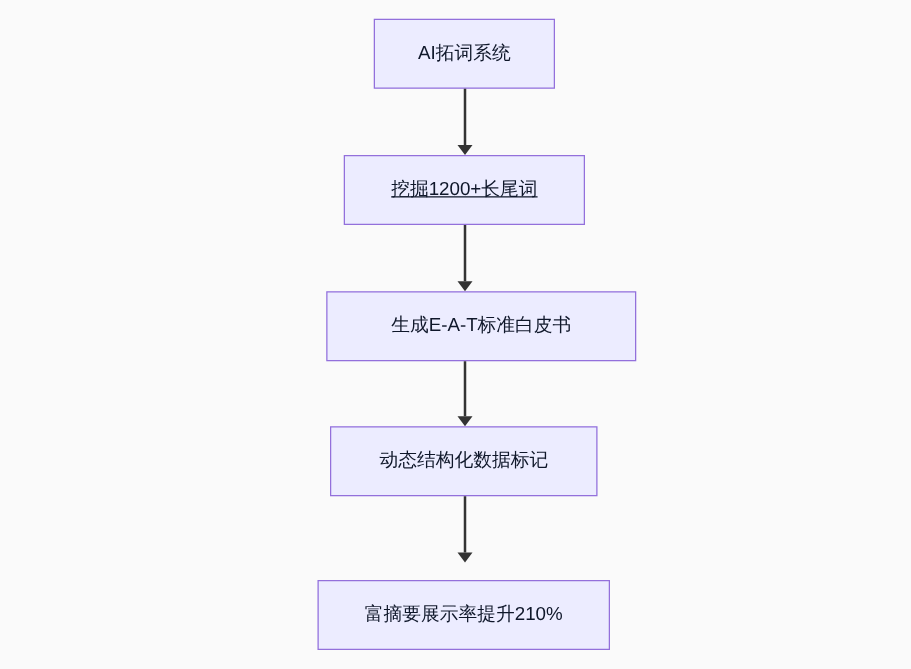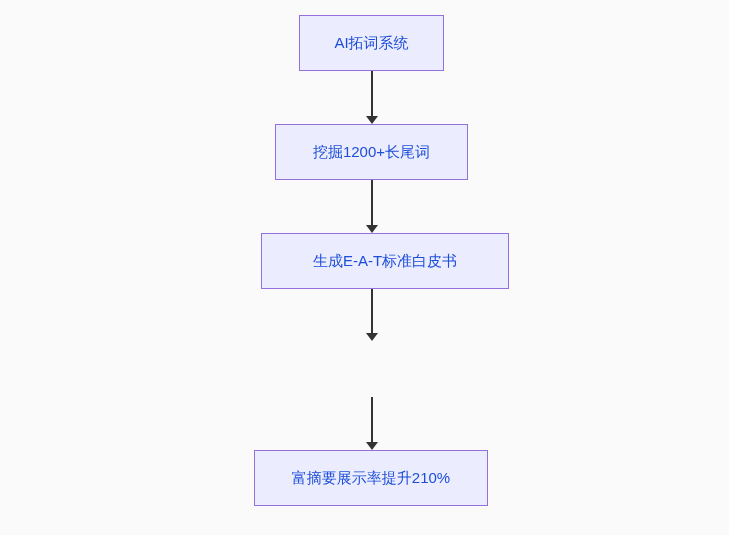--- a/index.html
+++ b/index.html
@@ -17,21 +17,21 @@
   }
   .node {
     position: absolute;
     height: 56px;
     box-sizing: border-box;
     background: #ececff;
     border: 1px solid #9370db;
     display: flex;
     align-items: center;
     justify-content: center;
-    color: #1d4ed8;
+    color: #0f172a;
     font-size: 15px;
     text-align: center;
     line-height: 1.2;
   }
   .connector {
     position: absolute;
     left: 365px;
     width: 13px;
     display: flex;
     flex-direction: column;
@@ -44,24 +44,24 @@
   }
   .connector .arrowhead {
     width: 0;
     height: 0;
     border-left: 6px solid transparent;
     border-right: 6px solid transparent;
     border-top: 8px solid #333333;
   }
   
   .n0 { top: 15px;  left: 299px; width: 145px; }
-  .n1 { top: 124px; left: 275px; width: 193px; }
+  .n1 { top: 124px; left: 275px; width: 193px; text-decoration: underline; }
   .n2 { top: 233px; left: 261px; width: 248px; }
   .n3 { top: 341px; left: 264px; width: 214px; }
-  .n4 { top: 450px; left: 254px; width: 234px; align-items: center; }
+  .n4 { top: 464px; left: 254px; width: 234px; align-items: center; }
   .c0 { top: 71px;  height: 53px; }
   .c1 { top: 180px; height: 53px; }
   .c2 { top: 289px; height: 52px; }
   .c3 { top: 397px; height: 53px; }
 </style>
 </head>
 <body>
 
 <div class="canvas">
 
@@ -85,20 +85,23 @@
 
   <div class="node n2">
     <span>生成E-A-T标准白皮书</span>
   </div>
 
   <div class="connector c2">
     <div class="line"></div>
     <div class="arrowhead"></div>
   </div>
 
+  <div class="node n3">
+    <span>动态结构化数据标记</span>
+  </div>
 
   <div class="connector c3">
     <div class="line"></div>
     <div class="arrowhead"></div>
   </div>
 
   <div class="node n4">
     <span>富摘要展示率提升210%</span>
   </div>
 

